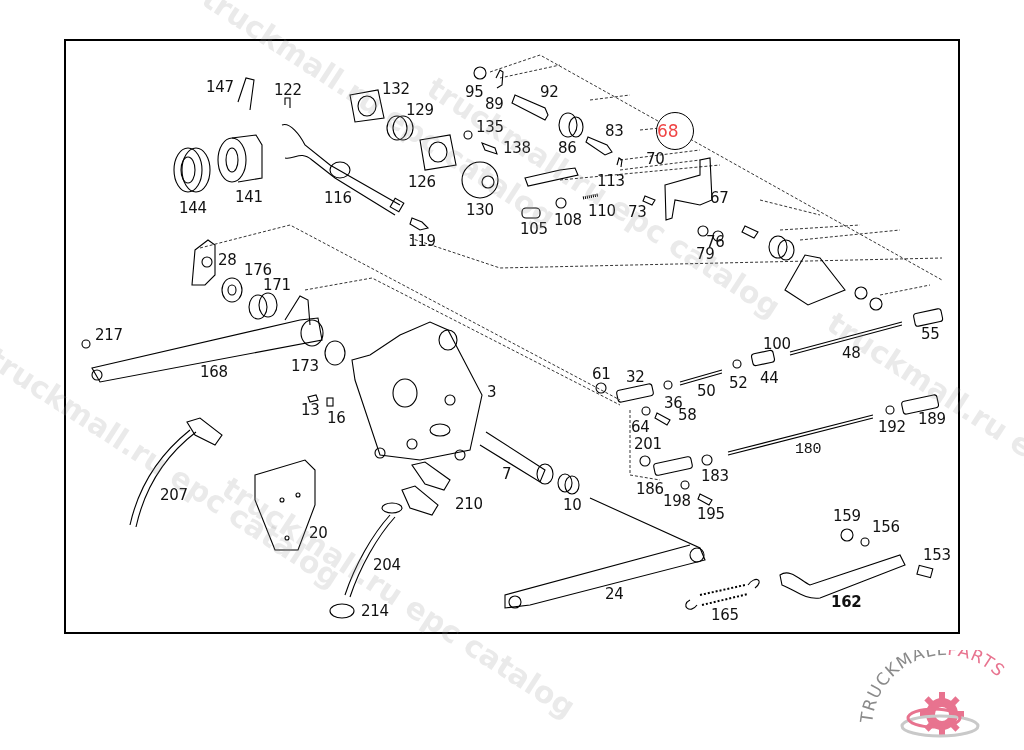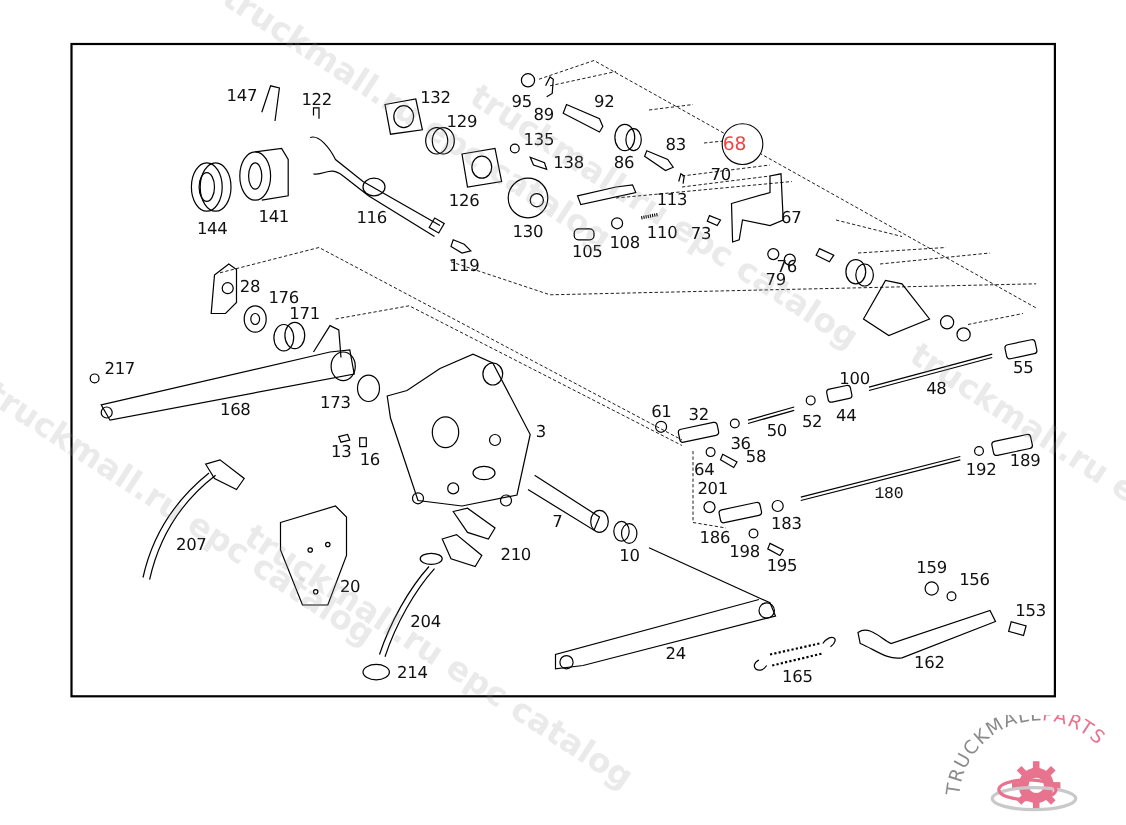--- a/index.html
+++ b/index.html
@@ -291,21 +291,21 @@
     <div class="lbl" style="left: 502px; top: 467px;">7</div>
     <div class="lbl" style="left: 455px; top: 497px;">210</div>
     <div class="lbl" style="left: 563px; top: 498px;">10</div>
     <div class="lbl" style="left: 373px; top: 558px;">204</div>
     <div class="lbl" style="left: 361px; top: 604px;">214</div>
     <div class="lbl" style="left: 605px; top: 587px;">24</div>
     <div class="lbl" style="left: 711px; top: 608px;">165</div>
     <div class="lbl" style="left: 833px; top: 509px;">159</div>
     <div class="lbl" style="left: 872px; top: 520px;">156</div>
     <div class="lbl" style="left: 923px; top: 548px;">153</div>
-    <div class="lbl" style="left: 831px; top: 595px;">162</div>
+    <div class="lbl" style="left: 831px; top: 595px; font-weight: bold;">162</div>
   </div>
 
 <div class="circ" style="left:656px; top:112px;">68</div>
 
 <div id="watermarks">
     <div class="wm" style="left: 215px; top: -20px; transform: rotate(33deg);">truckmall.ru epc catalog</div>
     <div class="wm" style="left: 440px; top: 70px; transform: rotate(33deg);">truckmall.ru epc catalog</div>
     <div class="wm" style="left: 0px; top: 340px; transform: rotate(33deg);">truckmall.ru epc catalog</div>
     <div class="wm" style="left: 235px; top: 470px; transform: rotate(33deg);">truckmall.ru epc catalog</div>
     <div class="wm" style="left: 840px; top: 305px; transform: rotate(33deg);">truckmall.ru epc catalog</div>

